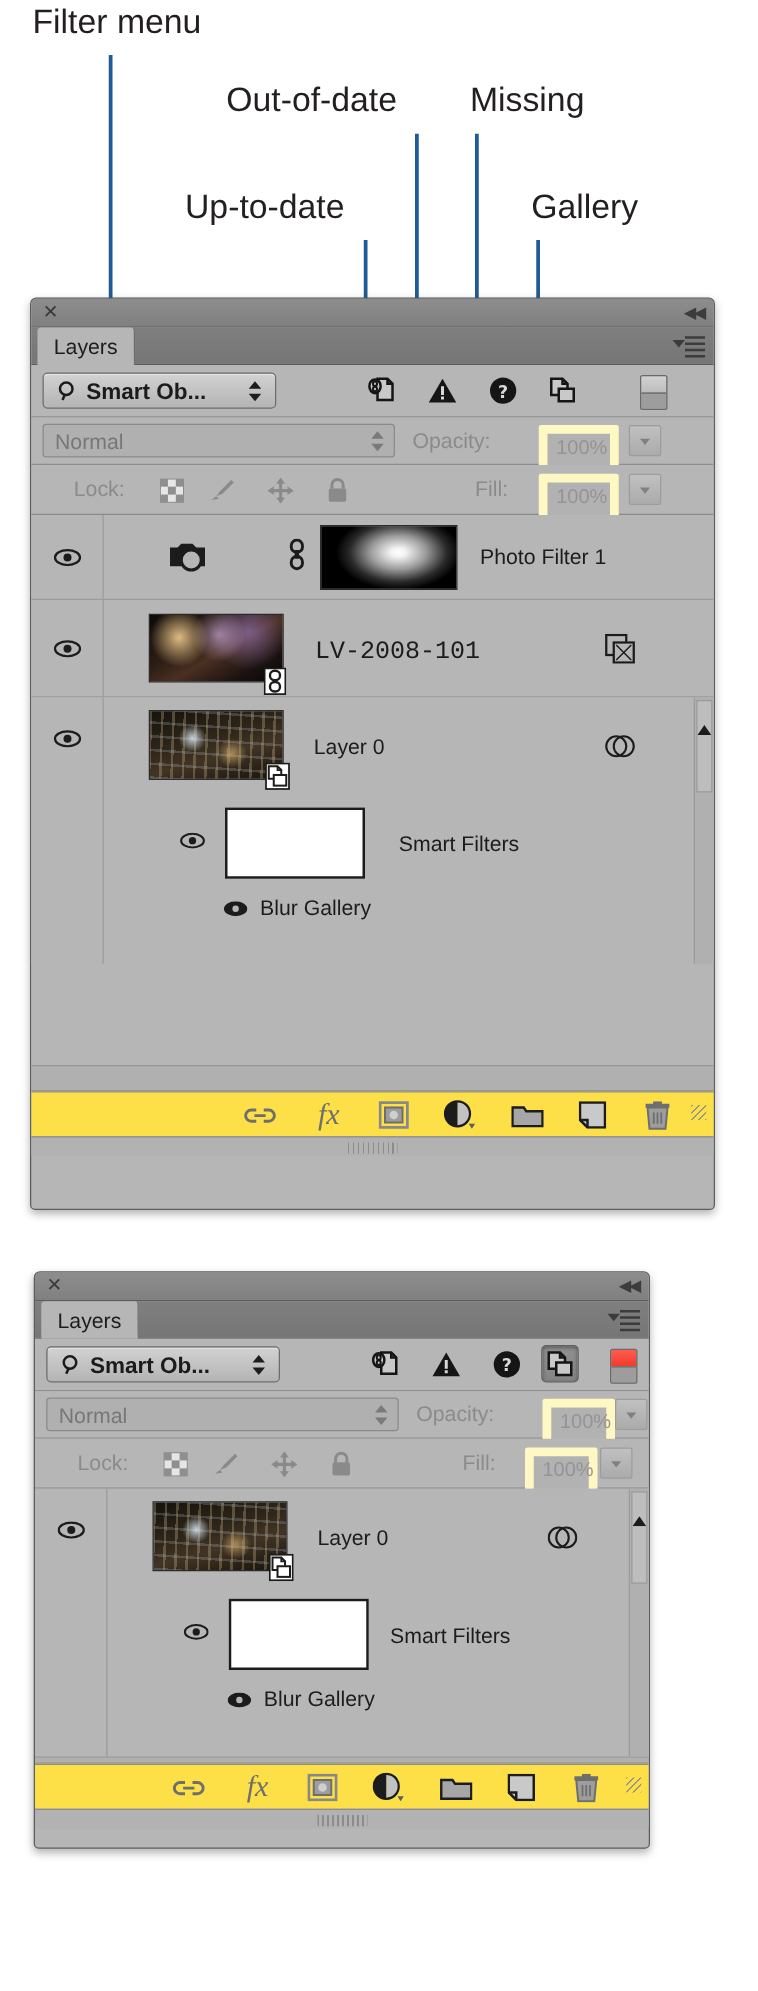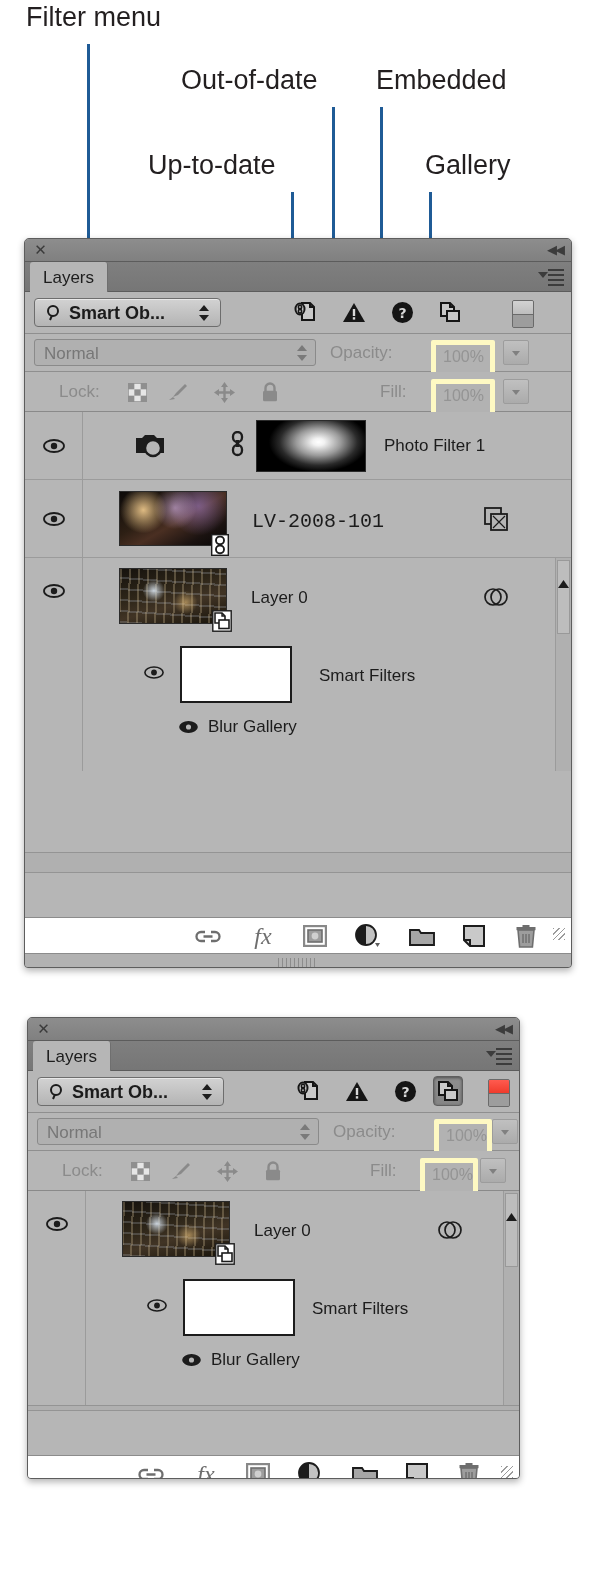--- a/index.html
+++ b/index.html
@@ -118,21 +118,21 @@
   .blendsel .updown{ position:absolute; right:8px; top:4px; width:10px; height:18px; }
   .blendsel .updown i{
     position:absolute; left:0; width:0; height:0;
     border-left:5px solid transparent; border-right:5px solid transparent;
   }
   .blendsel .updown i.up{ top:1px; border-bottom:6px solid #7a7a7a; }
   .blendsel .updown i.dn{ bottom:1px; border-top:6px solid #7a7a7a; }
 
   .lbl-dim{ position:absolute; font-size:17px; color:#8b8b8b; }
   .numbox{
-    position:absolute; height:43px; border:5px solid #fef9c3;
+    position:absolute; height:43px; border:7px solid #fef9c3;
     background:#b2b2b2; border-radius:2px;
   }
   .numbox span{
     position:absolute; left:7px; top:2px; font-size:16px; color:#949494;
     line-height:20px;
   }
   .numdrop{
     position:absolute; height:25px; width:26px;
     background:linear-gradient(#c0c0c0,#ababab);
     border:1px solid #9c9c9c; border-radius:2px;
@@ -184,23 +184,22 @@
     position:absolute; right:1px; width:13px;
     background:#bdbdbd; border:1px solid #999;
   }
 
   
   .statusbar{
     height:21px; background:#b0b0b0; border-top:1px solid #949494;
     border-bottom:1px solid #949494;
   }
   .toolbar{
-    height:36px; background:#ffffff; position:relative;
+    height:36px; background:#fde047; position:relative;
     border-top:1px solid #8c8c8c;
-    margin-top:44px;
   }
   .tbicon{
     position:absolute; top:6px; width:26px; height:24px;
     display:flex; align-items:center; justify-content:center;
   }
   .grip{
     height:16px; background:#b2b2b2; border-top:1px solid #8c8c8c;
     position:relative;
   }
   .grip .bars{
@@ -217,21 +216,21 @@
 </style>
 </head>
 <body>
 
 <div class="callout-label" style="left:26px; top:4px;">Filter menu</div>
 <div class="leader" style="left:87px; top:44px; height:280px;"></div>
 
 <div class="callout-label" style="left:181px; top:67px;">Out-of-date</div>
 <div class="leader" style="left:332px; top:107px; height:217px;"></div>
 
-<div class="callout-label" style="left:376px; top:67px;">Embedded</div>
+<div class="callout-label" style="left:376px; top:67px;">Missing</div>
 <div class="leader" style="left:380px; top:107px; height:217px;"></div>
 
 <div class="callout-label" style="left:148px; top:152px;">Up-to-date</div>
 <div class="leader" style="left:291px; top:192px; height:132px;"></div>
 
 <div class="callout-label" style="left:425px; top:152px;">Gallery</div>
 <div class="leader" style="left:429px; top:192px; height:132px;"></div>
 
 <div class="panel" style="left:24px; top:238px; width:548px; height:730px;">
 

